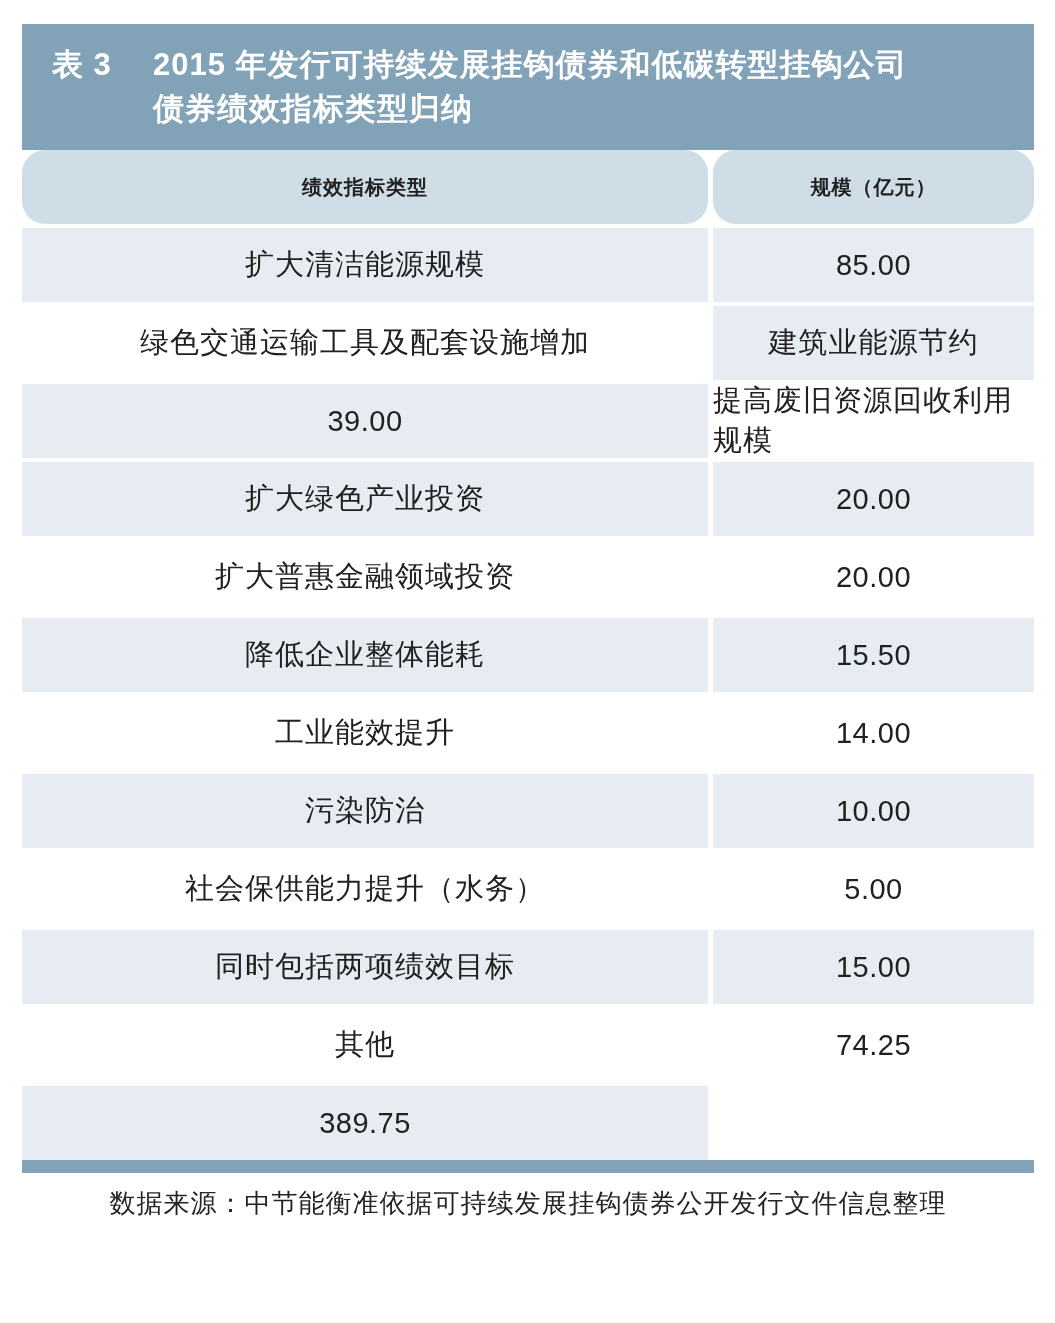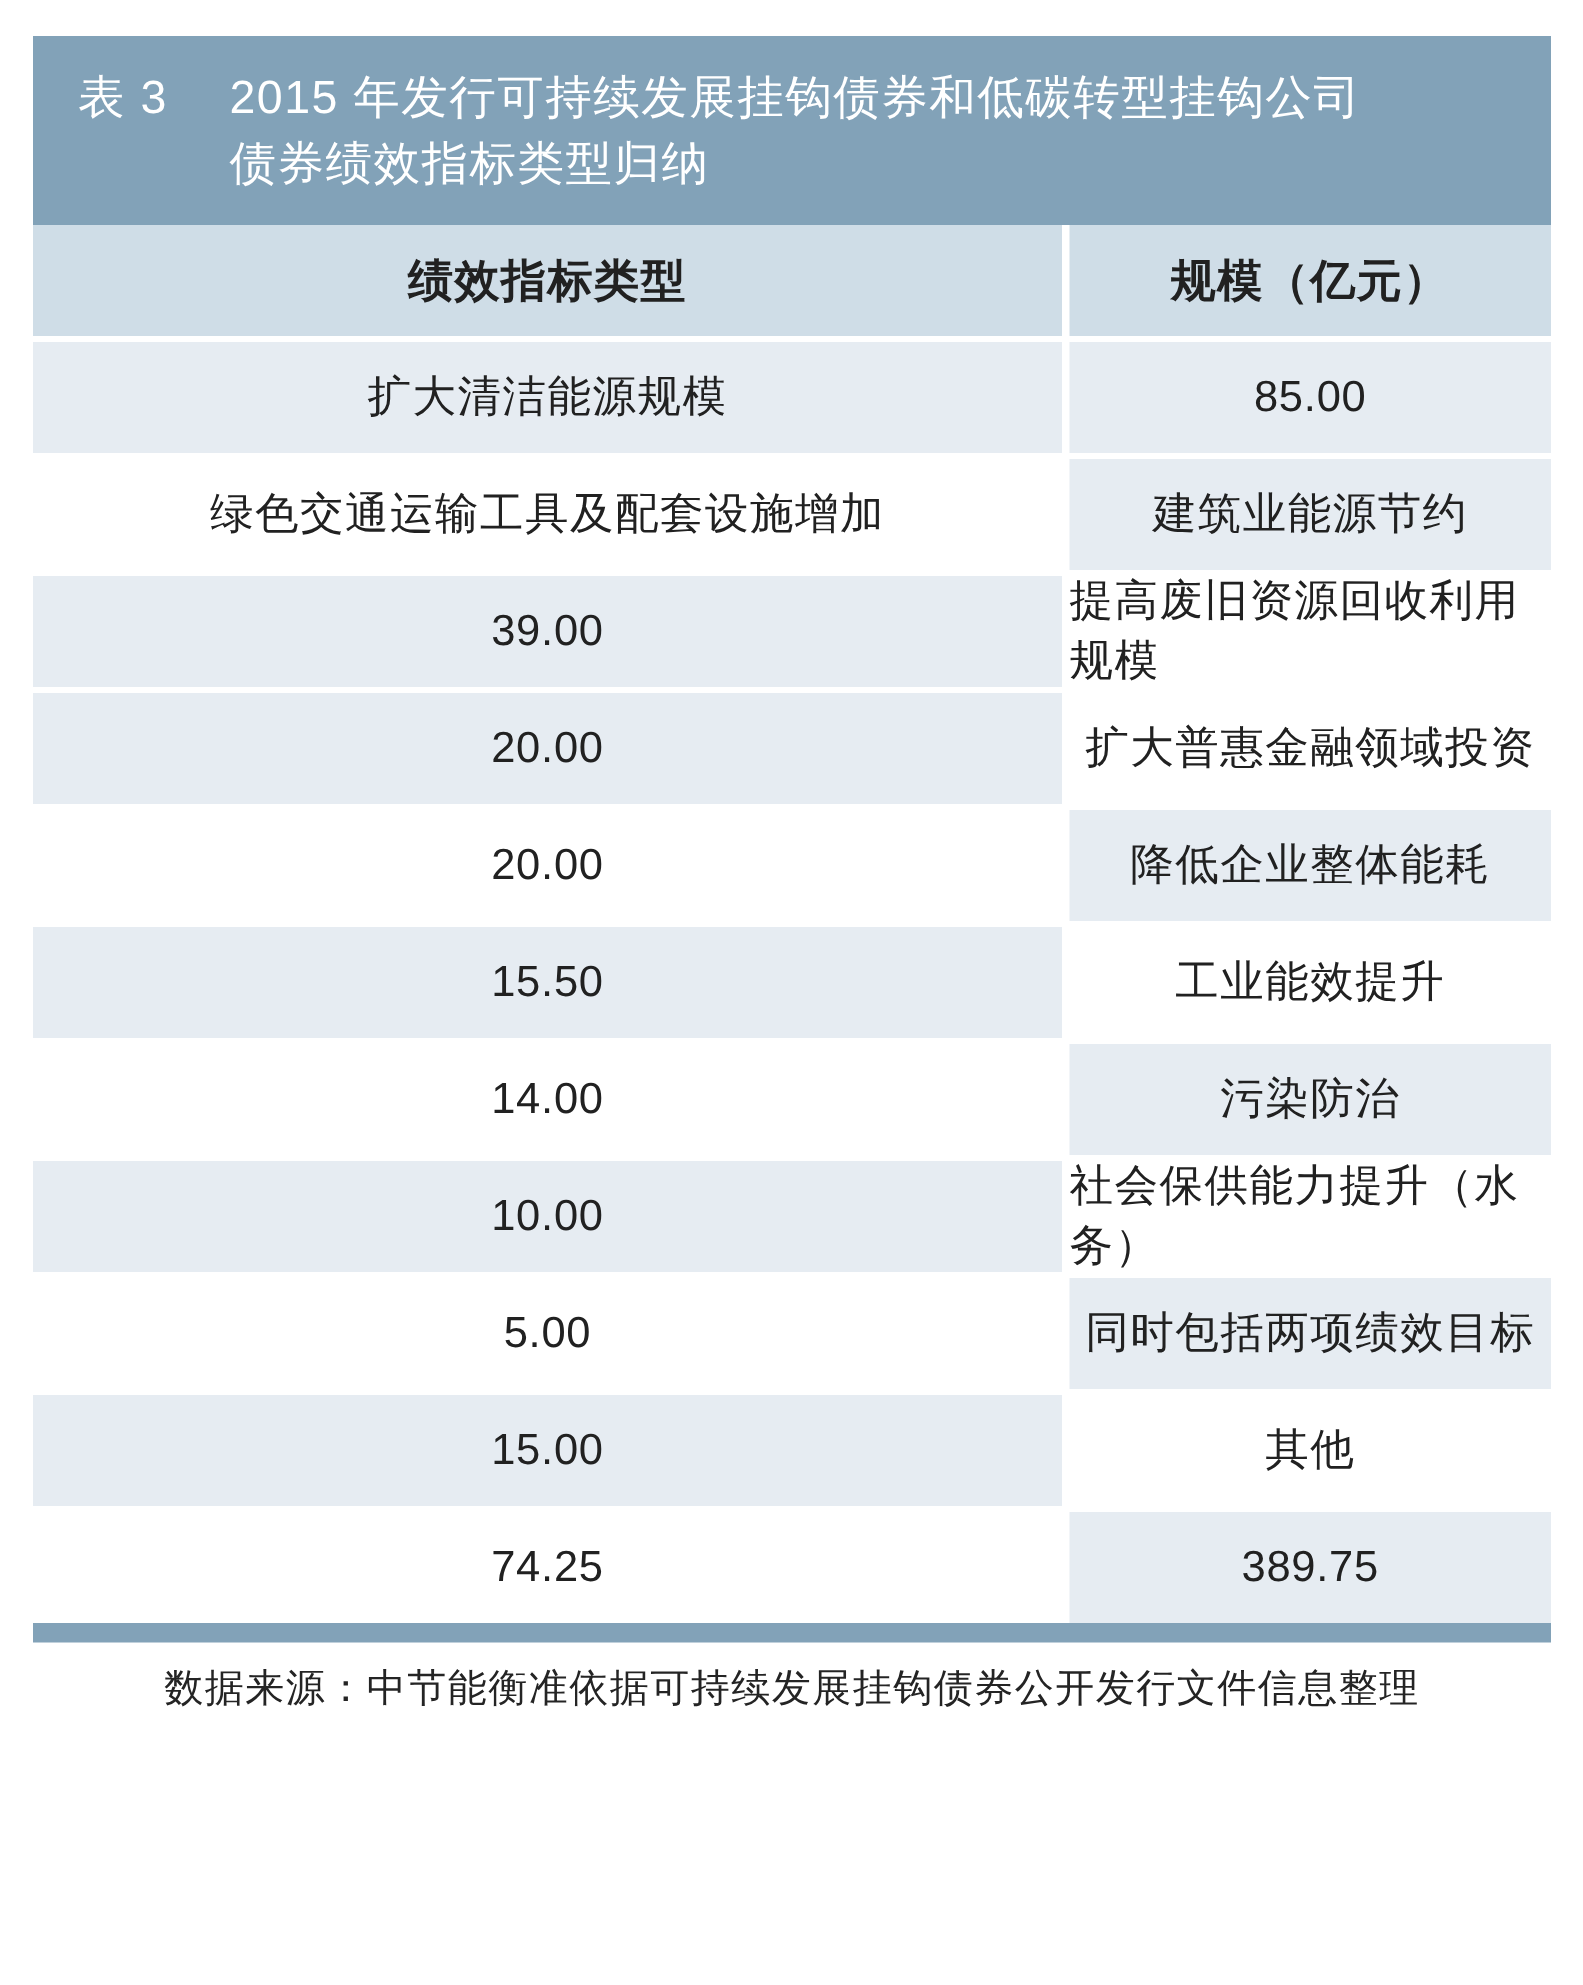--- a/index.html
+++ b/index.html
@@ -22,21 +22,21 @@
     width: 1012px;
   }
   
   .caption {
     display: flex;
     box-sizing: border-box;
     height: 126px;
     background: var(--title-bar, #82a2b8);
     color: var(--title-text, #ffffff);
     font-size: 31px;
-    font-weight: normal;
+    font-weight: bold;
     line-height: 44px;
     padding: 19px 18px 19px 30px;
     letter-spacing: 1px;
   }
   .caption-label {
     flex: none;
     width: 101px;
   }
   .caption-body { flex: 1; }
   .caption-line { display: block; }
@@ -54,21 +54,22 @@
     display: flex;
     align-items: center;
     justify-content: center;
     font-size: 29px;
     color: var(--text, #212121);
     letter-spacing: 1px;
   }
   .cell.head {
     background: var(--header-bg, #cfdde7);
     font-weight: 600;
-    font-size: 30px;
+    font-size: 20px;
+    border-radius: 23px;
   }
   .cell.stripe { background: var(--stripe-bg, #e6ecf2); }
   .cell.plain  { background: var(--plain-bg, #ffffff); }
   .cell.value  { letter-spacing: 0.5px; }
 
   .bottom-bar {
     height: 13px;
     background: var(--title-bar, #82a2b8);
   }
   .source-note {
@@ -96,20 +97,21 @@
     <div class="grid" id="grid">
       <div class="cell head">绩效指标类型</div>
       <div class="cell head">规模（亿元）</div>
 
     <div class="cell label stripe">扩大清洁能源规模</div>
         <div class="cell value stripe">85.00</div>
         <div class="cell label plain">绿色交通运输工具及配套设施增加</div>
         <div class="cell label stripe">建筑业能源节约</div>
         <div class="cell value stripe">39.00</div>
         <div class="cell label plain">提高废旧资源回收利用规模</div>
+        <div class="cell label stripe">扩大绿色产业投资</div>
         <div class="cell value stripe">20.00</div>
         <div class="cell label plain">扩大普惠金融领域投资</div>
         <div class="cell value plain">20.00</div>
         <div class="cell label stripe">降低企业整体能耗</div>
         <div class="cell value stripe">15.50</div>
         <div class="cell label plain">工业能效提升</div>
         <div class="cell value plain">14.00</div>
         <div class="cell label stripe">污染防治</div>
         <div class="cell value stripe">10.00</div>
         <div class="cell label plain">社会保供能力提升（水务）</div>

